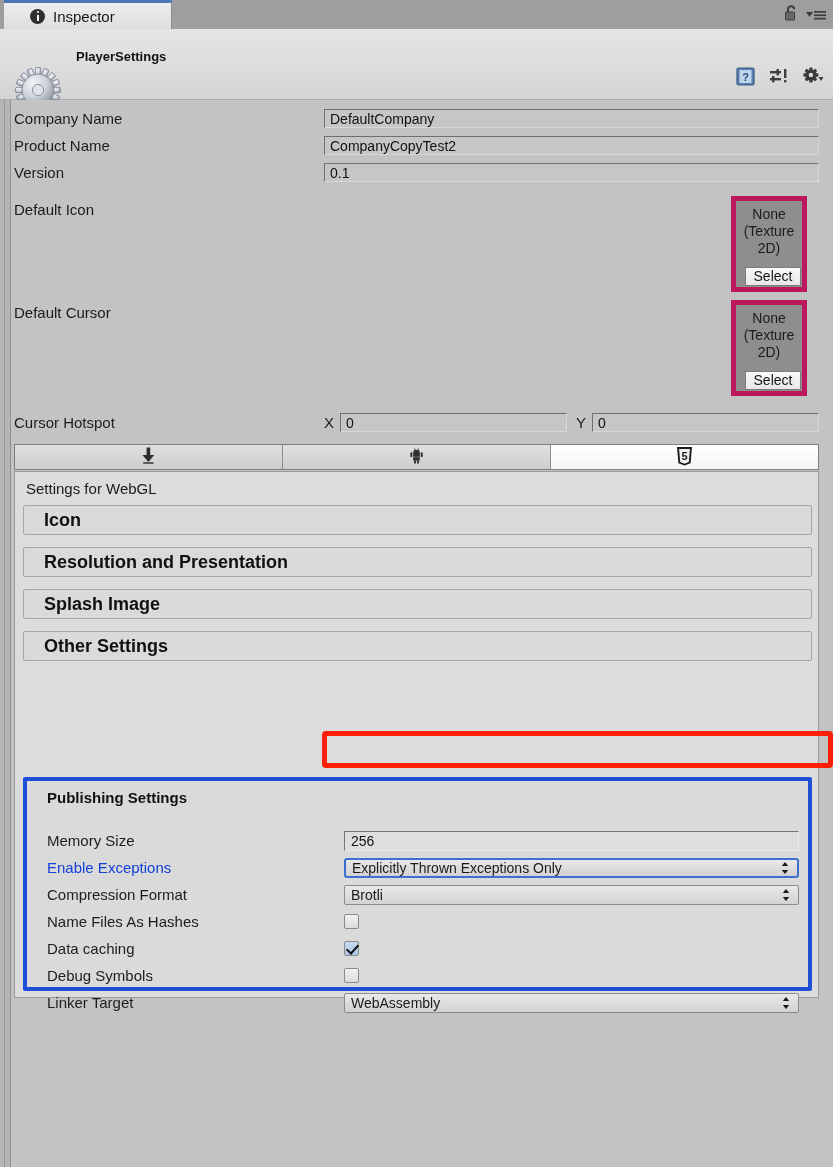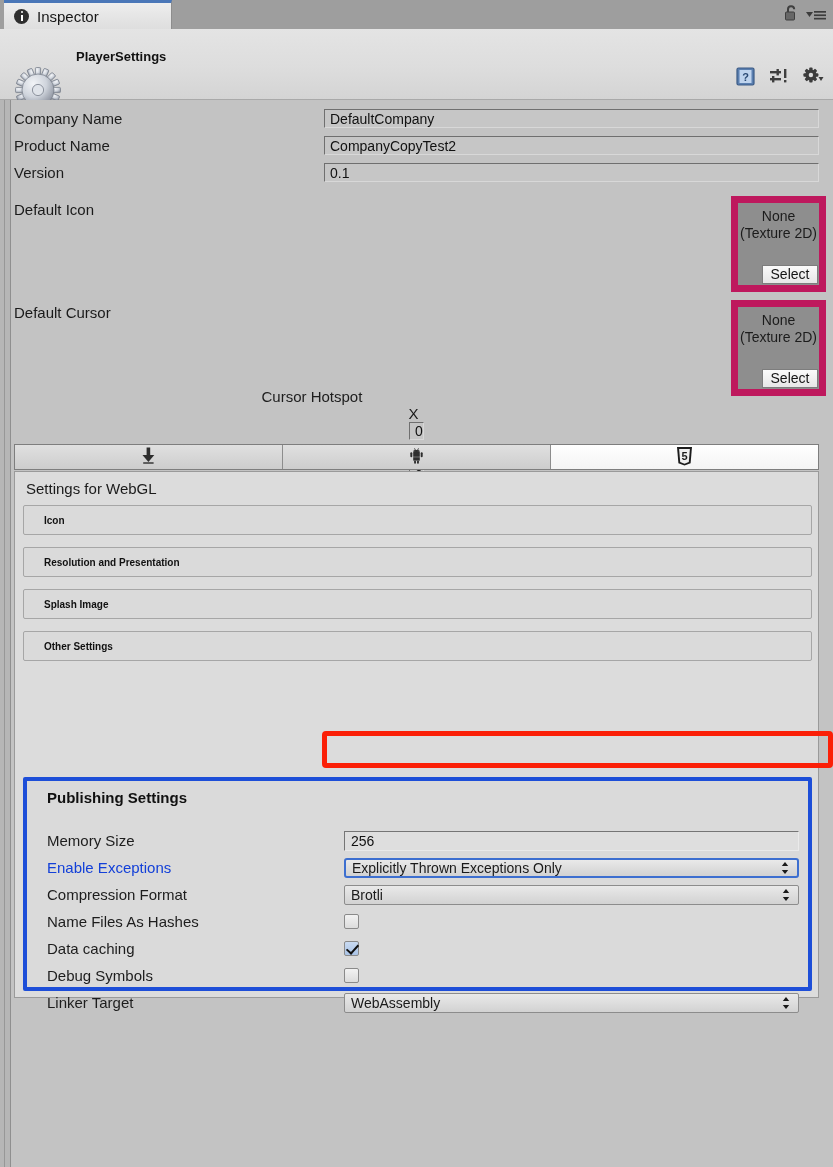--- a/index.html
+++ b/index.html
@@ -27,21 +27,21 @@
   .insp-tab {
     position: absolute;
     left: 4px; top: 0;
     width: 168px; height: 29px;
     background: linear-gradient(to bottom, #eeeeee 0%, #e4e4e4 60%, #dedede 100%);
     border-top: 3px solid #4a77b8;
     box-sizing: border-box;
     border-right: 1px solid #8d8d8d;
     display: flex;
     align-items: center;
-    padding-left: 10px;
+    padding-left: 26px;
   }
   .insp-tab .tab-label {
     font-size: 15px;
     color: #161616;
     margin-left: 8px;
   }
   .info-icon {
     width: 15px; height: 15px;
     border-radius: 50%;
     background: #2f2f2f;
@@ -150,23 +150,23 @@
     font-size: 14px;
     color: #111;
     display: flex;
     align-items: center;
     padding-left: 5px;
   }
 
   
   .objfield {
     position: absolute;
-    width: 95px;
+    width: 76px;
     background: #8e8e8e;
-    border: 7px solid #be185d;
+    border: 5px solid #be185d;
     box-sizing: border-box;
     color: #1c1c1c;
     font-size: 14px;
     text-align: center;
   }
   .objfield .of-text {
     padding-top: 5px;
     line-height: 17px;
     white-space: pre-line;
   }
@@ -234,21 +234,21 @@
     width: 789px;
     height: 30px;
     background: #dadada;
     border: 1px solid #a6a6a6;
     box-sizing: border-box;
     border-radius: 2px;
     display: flex;
     align-items: center;
     padding-left: 20px;
     font-weight: bold;
-    font-size: 10px;
+    font-size: 18px;
     color: #111;
   }
   .pub-panel {
     position: absolute;
     left: 8px; top: 305px;
     width: 789px; height: 214px;
     background: #dadada;
     border: 4px solid #1d4ed8;
     border-radius: 2px;
     box-sizing: border-box;
@@ -466,21 +466,21 @@
     <div class="select-btn">Select</div>
   </div>
 
   <div style="position:absolute;left:14px;top:204px;font-size:15px;">Default Cursor</div>
   <div class="objfield" style="left:731px;top:200px;height:96px;">
     <div class="of-text">None
 (Texture 2D)</div>
     <div class="select-btn">Select</div>
   </div>
 
-  <div class="row" style="top:288px;flex-direction:column;">
+  <div class="row" style="top:312px;">
     <span class="row-label">Cursor Hotspot</span>
     <span class="vec-lab">X</span>
     <span class="tfield" style="max-width:232px;">0</span>
     <span class="vec-lab" style="margin-left:9px;">Y</span>
     <span class="tfield" style="max-width:232px;">0</span>
   </div>
 
   <div class="plat-bar">
     <div class="plat-tab">
       <span>

